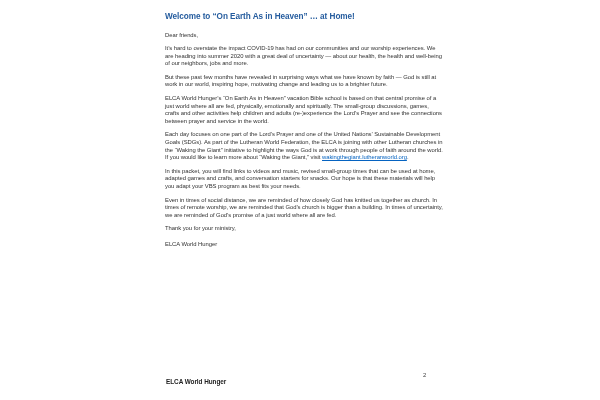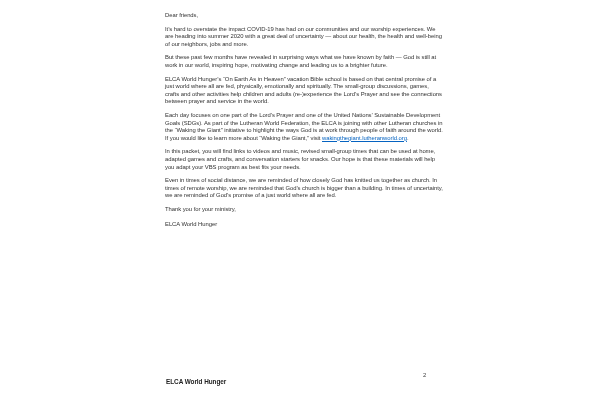--- a/index.html
+++ b/index.html
@@ -61,20 +61,21 @@
     top: 372px;
     font-size: 6px;
     color: #444444;
   }
 </style>
 </head>
 <body>
 
 <div class="canvas">
   <div class="content">
+    <h1 class="doc-title">Welcome to “On Earth As in Heaven” … at Home!</h1>
 
     <p class="para">Dear friends,</p>
 
     <p class="para">It’s hard to overstate the impact COVID-19 has had on our communities and our worship experiences. We are heading into summer 2020 with a great deal of uncertainty — about our health, the health and well-being of our neighbors, jobs and more.</p>
 
     <p class="para">But these past few months have revealed in surprising ways what we have known by faith — God is still at work in our world, inspiring hope, motivating change and leading us to a brighter future.</p>
 
     <p class="para">ELCA World Hunger’s “On Earth As in Heaven” vacation Bible school is based on that central promise of a just world where all are fed, physically, emotionally and spiritually. The small-group discussions, games, crafts and other activities help children and adults (re-)experience the Lord’s Prayer and see the connections between prayer and service in the world.</p>
 
     <p class="para">

